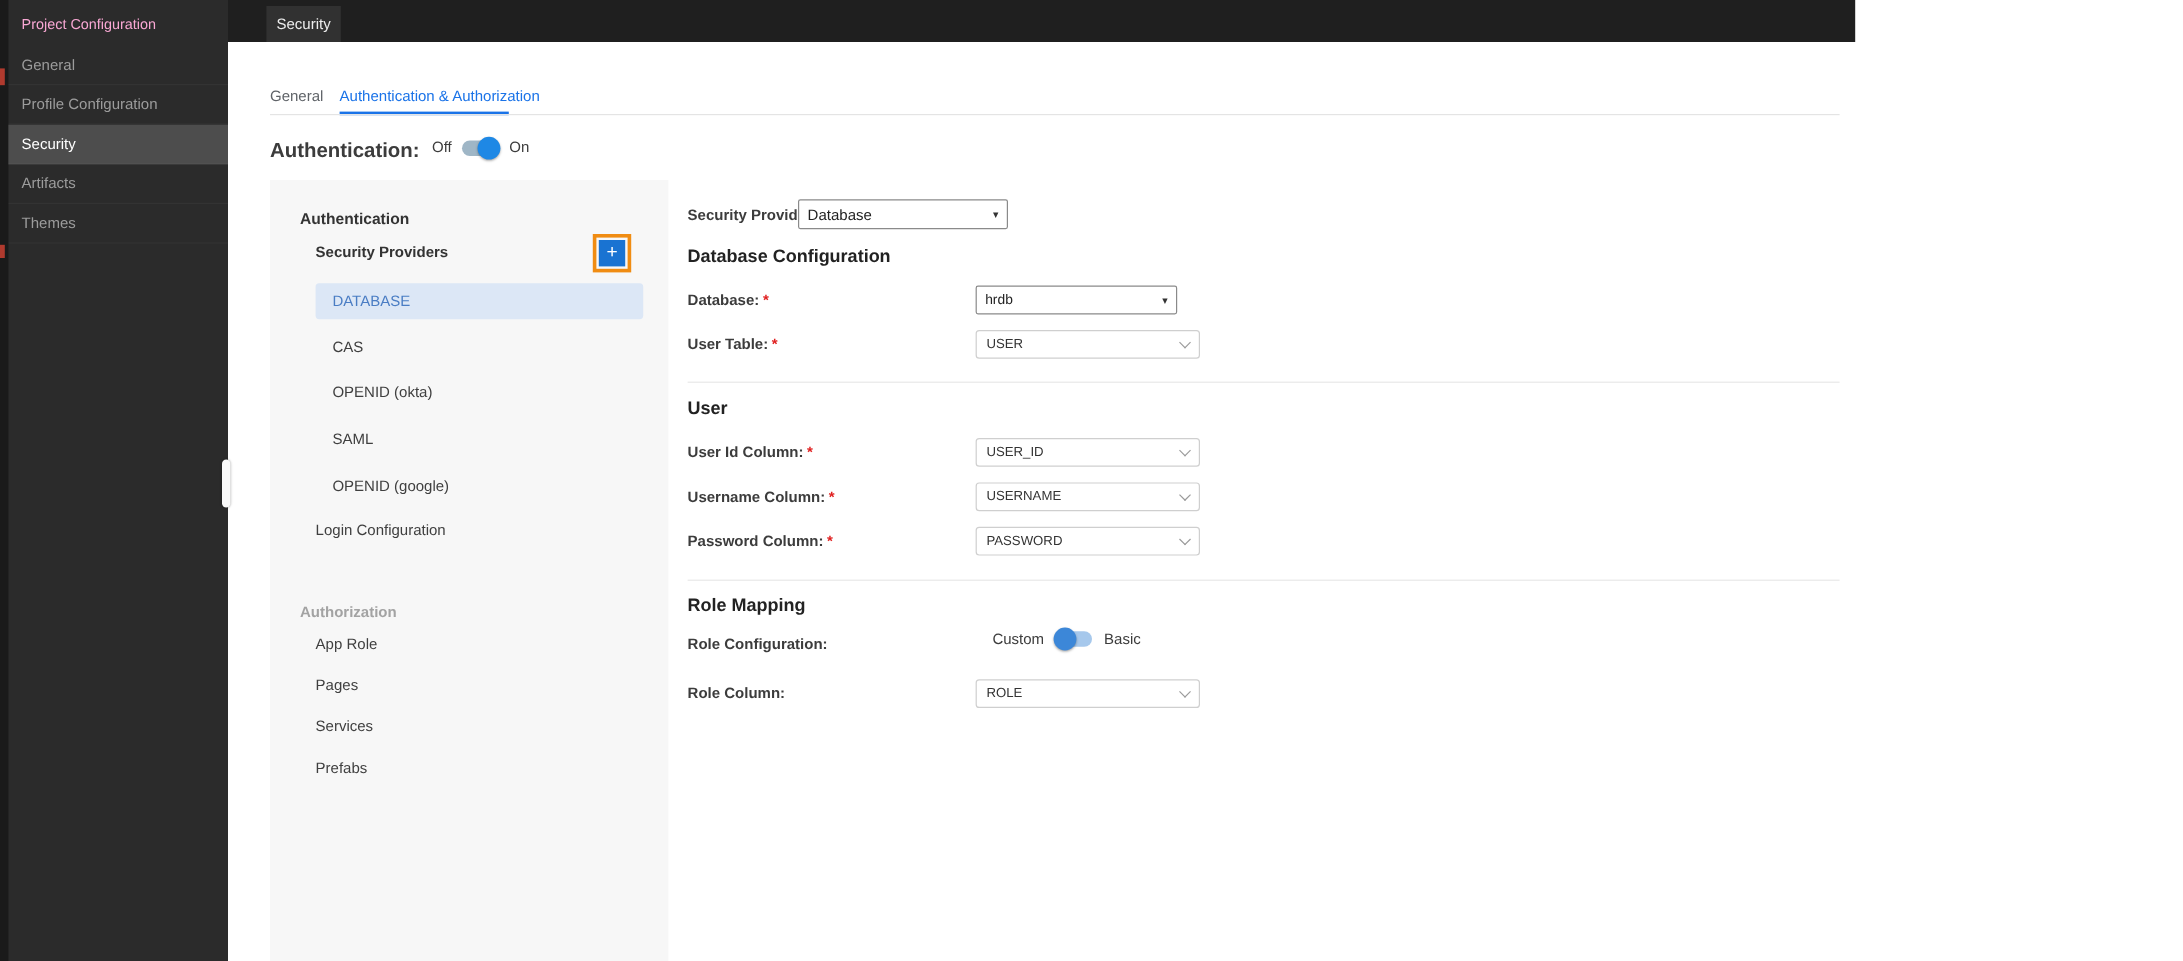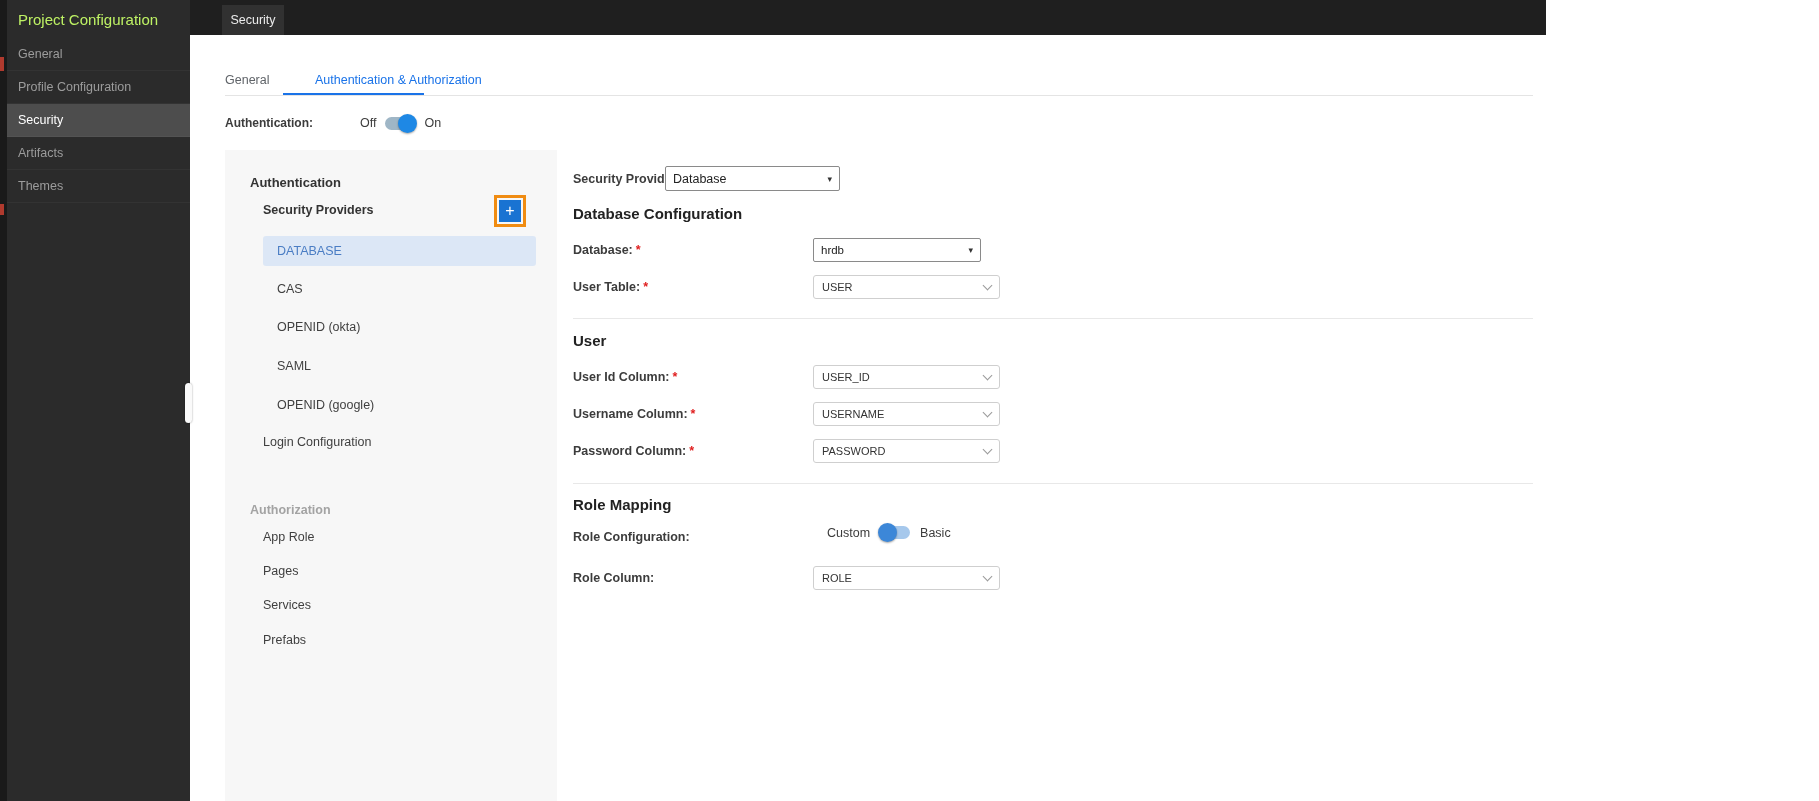--- a/index.html
+++ b/index.html
@@ -5,40 +5,40 @@
   * { box-sizing: border-box; margin: 0; padding: 0; }
   body { font-family: "Liberation Sans", sans-serif; background: #fff; }
   .screen { position: relative; width: 1819px; height: 801px; overflow: hidden; background: #fff; }
 
   
   .sidebar { position: absolute; left: 0; top: 0; width: 190px; height: 801px; background: #2b2b2b; }
   .side-strip { position: absolute; left: 0; top: 0; width: 7px; height: 801px; background: #1a1a1a; }
   .red-marker { position: absolute; left: 0; width: 4px; background: #b03a2e; }
   .rm1 { top: 57px; height: 14px; }
   .rm2 { top: 204px; height: 11px; }
-  .sidebar-title { position: absolute; left: 18px; top: 0; height: 40px; line-height: 40px; color: #bef264; font-size: 15px; }
+  .sidebar-title { position: absolute; left: 18px; top: 0; height: 40px; line-height: 40px; color: #f9a8d4; font-size: 12px; }
   .sidebar-items { position: absolute; left: 7px; top: 38px; right: 0; }
   .side-item { height: 33px; line-height: 33px; padding-left: 11px; color: #9c9c9c; font-size: 12.5px; border-bottom: 1px solid rgba(255,255,255,0.04); cursor: pointer; }
   .side-item.selected { background: #4d4d4d; color: #ffffff; }
 
   .scroll-thumb { position: absolute; left: 185px; top: 383px; width: 7px; height: 40px; background: #fafafa; border-radius: 4px; box-shadow: 0 0 2px rgba(0,0,0,0.4); z-index: 30; }
 
   
   .topbar { position: absolute; left: 190px; top: 0; width: 1356px; height: 35px; background: #1f1f1f; }
   .topbar-tab { position: absolute; left: 32px; top: 5px; width: 62px; height: 30px; background: #313131; color: #ececec; font-size: 12.5px; display: flex; align-items: center; justify-content: center; cursor: pointer; }
 
   
   .tabs-border { position: absolute; left: 225px; top: 95px; width: 1308px; height: 1px; background: #e4e4e4; }
   .tab { position: absolute; top: 73px; height: 20px; font-size: 12.5px; cursor: pointer; white-space: nowrap; }
   .tab-general { left: 225px; color: #5f6368; }
-  .tab-auth { left: 283px; color: #1a73e8; margin-left: 32px; }
+  .tab-auth { left: 283px; color: #1a73e8; }
   .tab-underline { position: absolute; left: 283px; top: 93px; width: 141px; height: 3px; background: #1a73e8; }
 
   
-  .auth-label { position: absolute; left: 225px; top: 116px; font-size: 12px; font-weight: 700; color: #3c3c3c; text-align: right; }
+  .auth-label { position: absolute; left: 225px; top: 116px; font-size: 17px; font-weight: 700; color: #3c3c3c; text-align: right; }
   .auth-toggle-group { position: absolute; left: 360px; top: 113px; height: 20px; display: flex; align-items: center; gap: 9px; font-size: 12.5px; color: #3c3c3c; }
 
   .switch { position: relative; width: 30px; height: 13px; border-radius: 7px; cursor: pointer; }
   .switch .knob { position: absolute; width: 19px; height: 19px; border-radius: 50%; top: -3px; box-shadow: 0 1px 2px rgba(0,0,0,0.35); }
   .switch.knob-right { background: #9fb6c6; }
   .switch.knob-right .knob { right: -2px; background: #1e88e5; }
   .switch.knob-left { background: #a6c8ec; }
   .switch.knob-left .knob { left: -2px; background: #3c87d8; }
 
   

